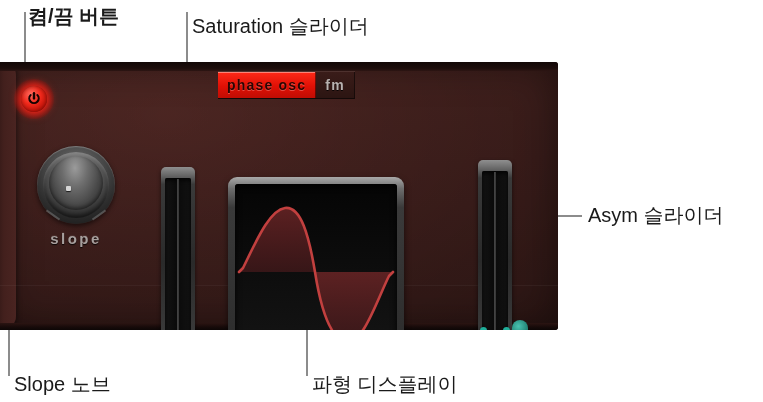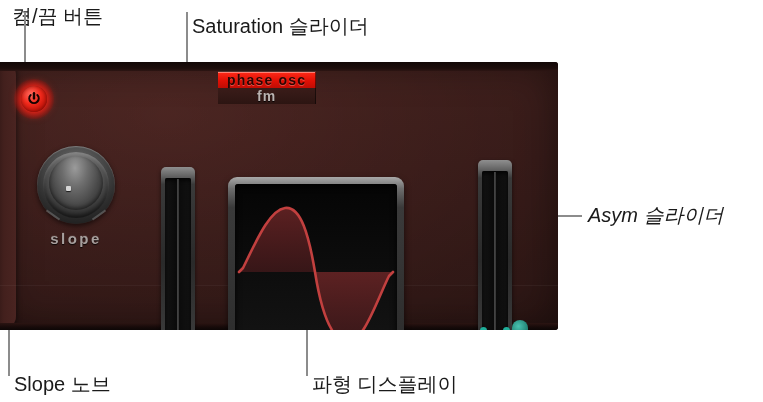--- a/index.html
+++ b/index.html
@@ -108,21 +108,20 @@
   .tab-strip {
     position: absolute;
     left: 218px;
     top: 9px;
     height: 26px;
     display: flex;
     align-items: stretch;
     background: linear-gradient(180deg,#2a1412 0%,#3b1b18 100%);
     border-top: 1px solid rgba(255,255,255,0.10);
     border-bottom: 1px solid rgba(0,0,0,0.55);
-    flex-direction: column;
   }
   .tab {
     display: flex;
     align-items: center;
     justify-content: center;
     padding: 0 9px;
     font-family: "Liberation Sans", sans-serif;
     font-size: 14px;
     font-weight: bold;
     letter-spacing: 1.2px;
@@ -313,27 +312,27 @@
     border-radius: 3px;
     background: linear-gradient(180deg,#050505 0%, #0d0d0d 50%, #151515 100%);
     box-shadow: inset 0 2px 6px rgba(0,0,0,0.95);
     overflow: hidden;
   }
   #waveform-screen svg { display: block; width: 100%; height: 100%; }
 </style>
 </head>
 <body>
 
-<div class="callout-text" style="left:12px; top:4px;">켬/끔 버튼</div>
+<div class="callout-text" style="left:28px; top:4px;font-weight:bold;">켬/끔 버튼</div>
 <div class="leader v" style="left:24px; top:12px; height:54px;"></div>
 
 <div class="callout-text" style="left:192px; top:14px;">Saturation 슬라이더</div>
 <div class="leader v" style="left:186px; top:12px; height:98px;"></div>
 
-<div class="callout-text" style="left:588px; top:203px;font-style:italic;">Asym 슬라이더</div>
+<div class="callout-text" style="left:588px; top:203px;">Asym 슬라이더</div>
 <div class="leader h" style="left:520px; top:215px; width:62px;"></div>
 
 <div class="callout-text" style="left:14px; top:372px;">Slope 노브</div>
 <div class="leader v" style="left:8px; top:216px; height:160px;"></div>
 <div class="leader h" style="left:8px; top:216px; width:24px;"></div>
 
 <div class="callout-text" style="left:312px; top:372px;text-align:right;">파형 디스플레이</div>
 <div class="leader v" style="left:306px; top:310px; height:66px;"></div>
 
 <div id="panel">

